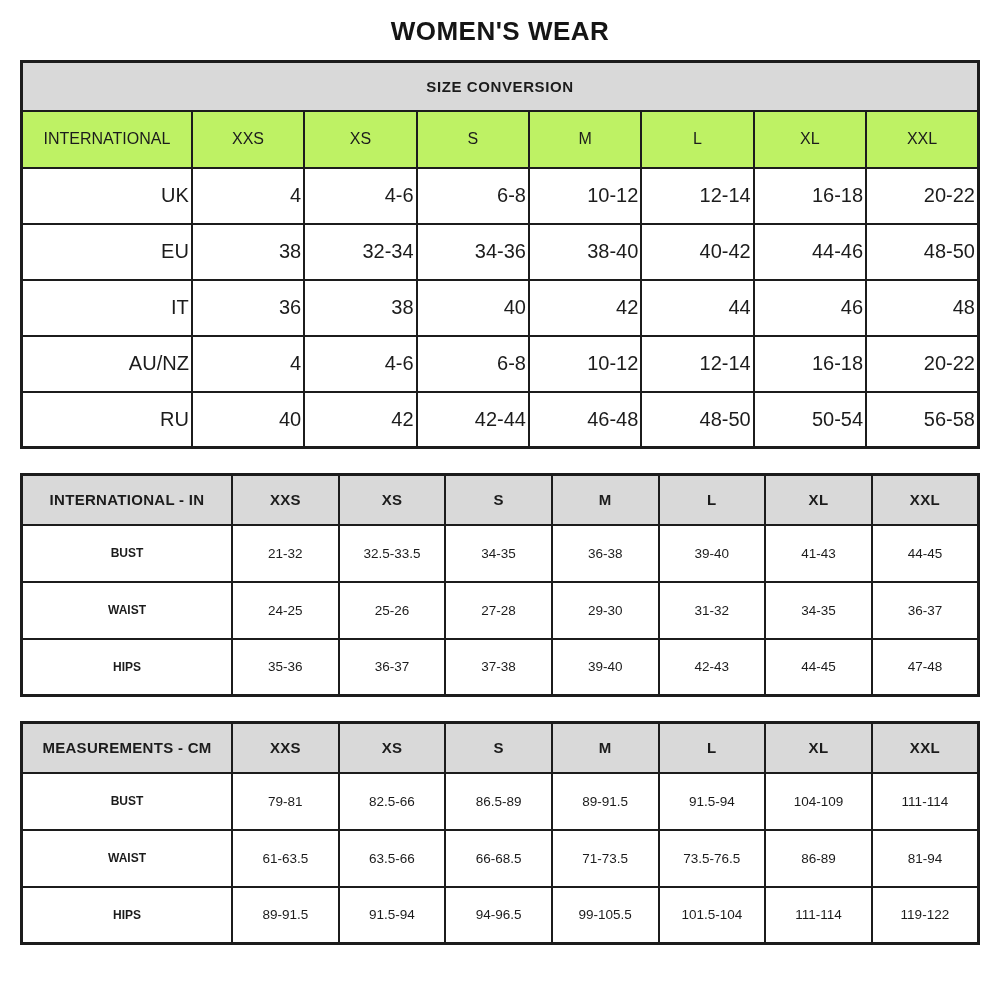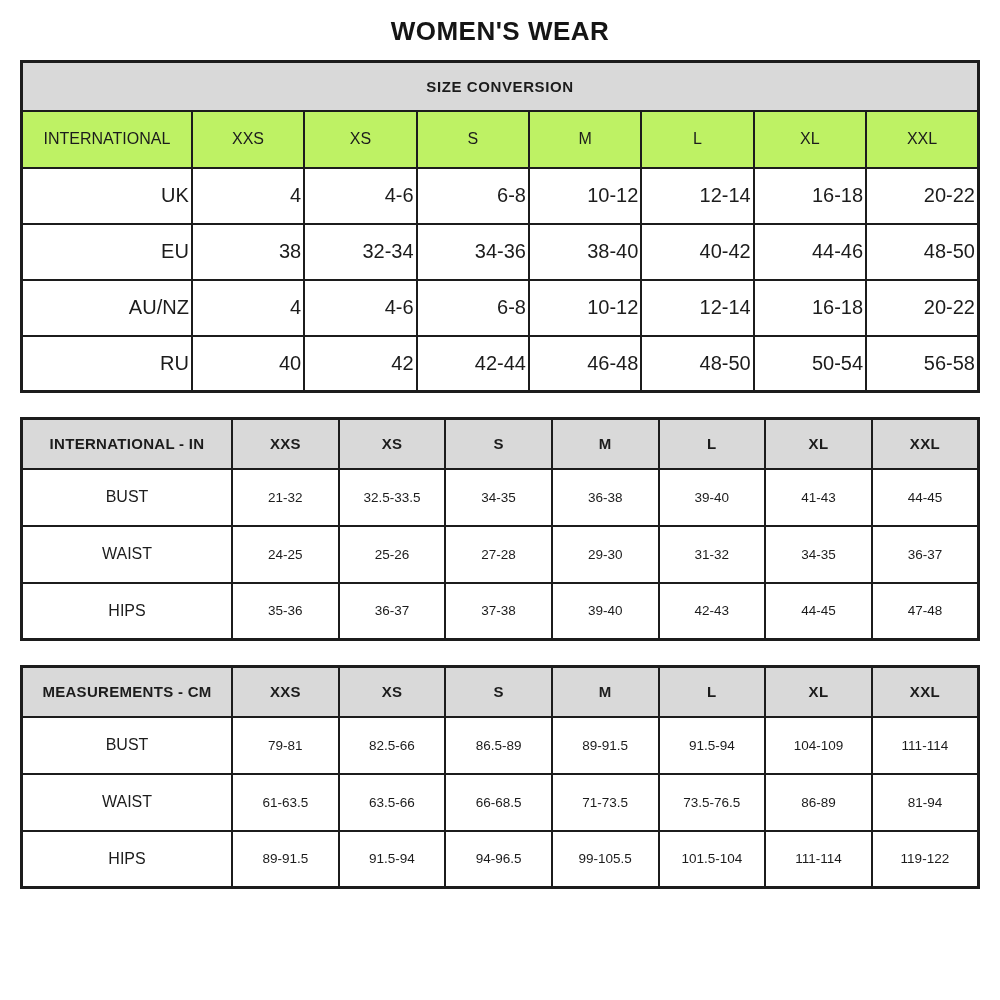--- a/index.html
+++ b/index.html
@@ -72,22 +72,22 @@
     font-size: 15px;
     letter-spacing: 0.3px;
   }
   .meas .data-cell {
     height: 57px;
     font-size: 13.5px;
     font-weight: 400;
   }
   .meas .row-label {
     height: 57px;
-    font-size: 16px;
-    font-weight: 400;
+    font-size: 12px;
+    font-weight: 700;
   }
 </style>
 </head>
 <body>
 
 <div class="sheet">
 
   <h1 class="page-title">WOMEN'S WEAR</h1>
 
   <table class="tbl conv">
@@ -129,20 +129,30 @@
           <td class="row-label">EU</td>
           <td class="data-cell">38</td>
           <td class="data-cell">32-34</td>
           <td class="data-cell">34-36</td>
           <td class="data-cell">38-40</td>
           <td class="data-cell">40-42</td>
           <td class="data-cell">44-46</td>
           <td class="data-cell">48-50</td>
         </tr>
         <tr>
+          <td class="row-label">IT</td>
+          <td class="data-cell">36</td>
+          <td class="data-cell">38</td>
+          <td class="data-cell">40</td>
+          <td class="data-cell">42</td>
+          <td class="data-cell">44</td>
+          <td class="data-cell">46</td>
+          <td class="data-cell">48</td>
+        </tr>
+        <tr>
           <td class="row-label">AU/NZ</td>
           <td class="data-cell">4</td>
           <td class="data-cell">4-6</td>
           <td class="data-cell">6-8</td>
           <td class="data-cell">10-12</td>
           <td class="data-cell">12-14</td>
           <td class="data-cell">16-18</td>
           <td class="data-cell">20-22</td>
         </tr>
         <tr>

